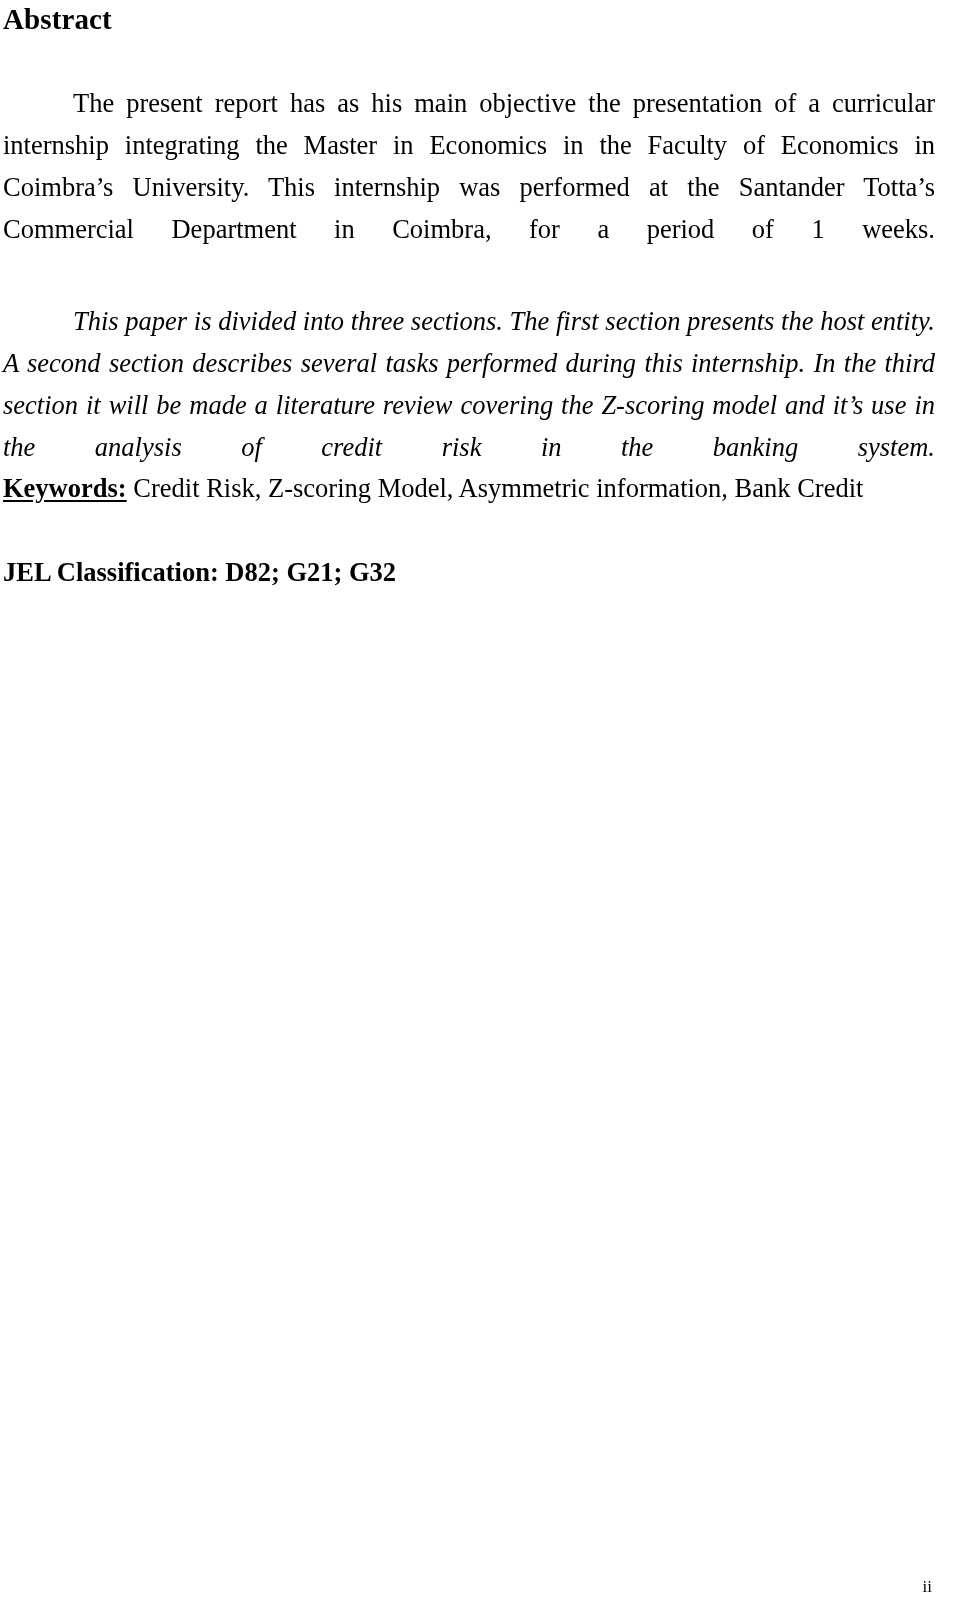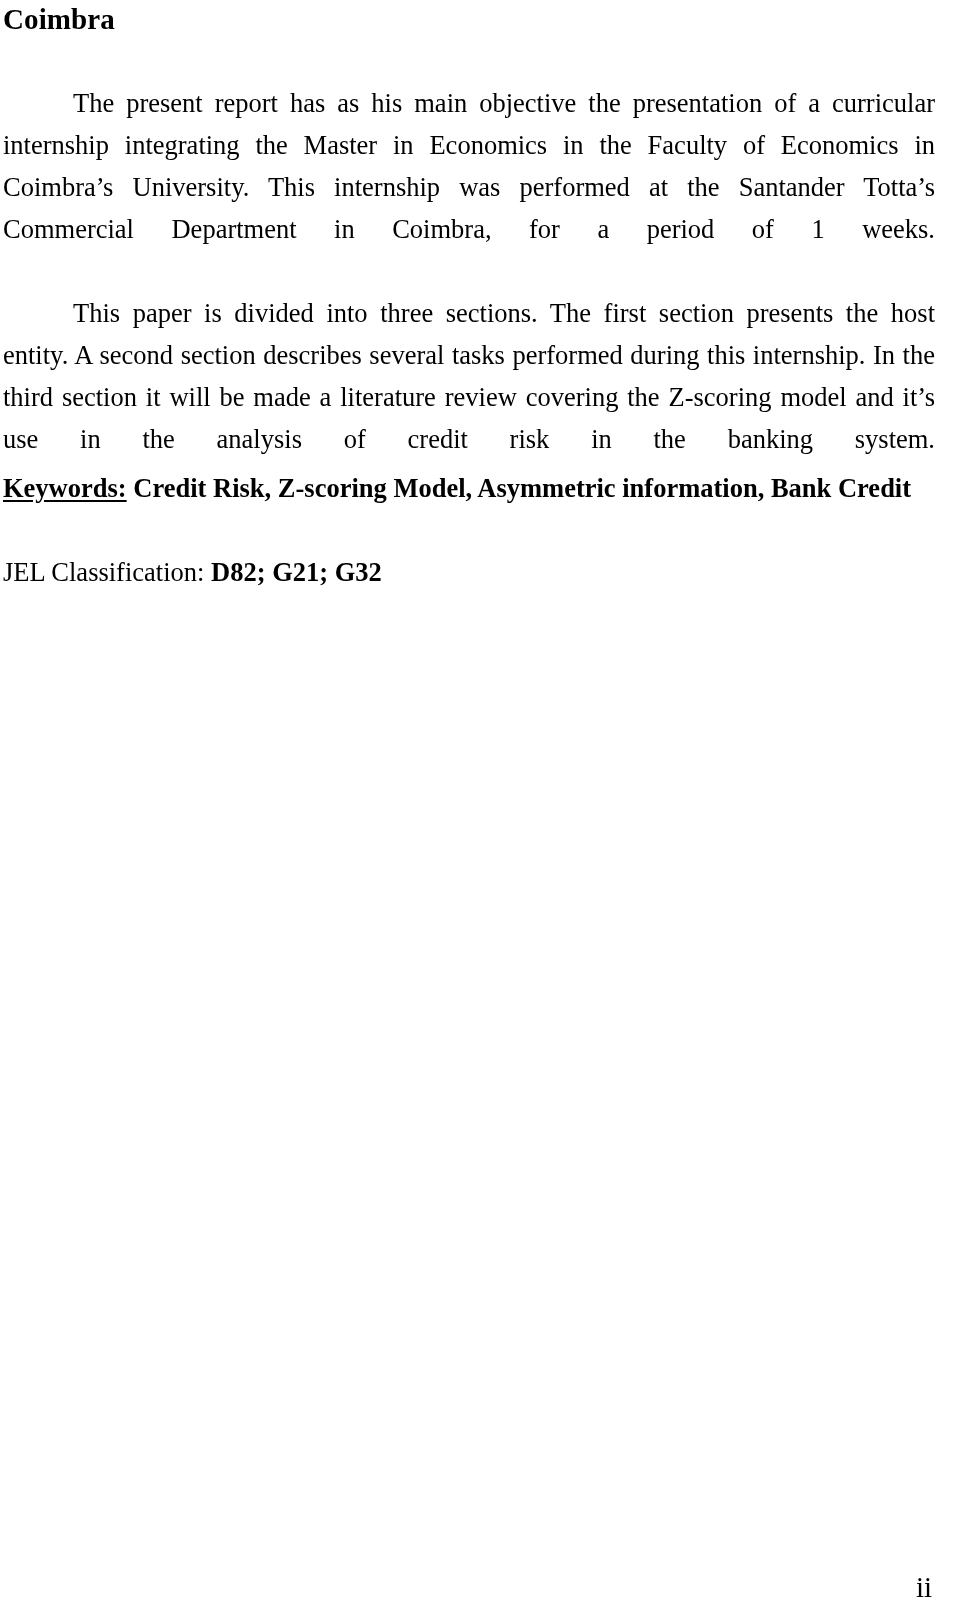--- a/index.html
+++ b/index.html
@@ -47,21 +47,22 @@
     line-height: 42px;
     text-align: justify;
     text-justify: inter-word;
   }
   .abstract-body p {
     margin: 0;
     text-indent: 70px;
     text-align: justify;
   }
   .abstract-body p.para-2 {
-    margin-top: 0;
+    margin-top: 8px;
+    font-style: italic;
   }
   
   .abstract-body p::after {
     content: "";
     display: inline-block;
     width: 100%;
   }
 
   
   .keywords-line {
@@ -73,56 +74,56 @@
     line-height: 38px;
     white-space: nowrap;
   }
   .keywords-label {
     font-weight: bold;
     text-decoration: underline;
     text-underline-offset: 3px;
     text-align: right;
   }
   .keywords-value {
-    font-weight: bold;
+    font-weight: normal;
   }
 
   
   .jel-line {
     position: absolute;
     left: 3px;
     top: 553px;
     width: 932px;
     font-size: 26.5px;
     line-height: 38px;
     white-space: nowrap;
   }
   .jel-label {
-    font-weight: normal;
+    font-weight: bold;
   }
   .jel-value {
     font-weight: bold;
   }
 
   
   .page-number {
     position: absolute;
     right: 28px;
     top: 1572px;
-    font-size: 29px;
+    font-size: 17px;
     line-height: 30px;
     text-align: right;
   }
 </style>
 </head>
 <body>
 
 <div class="page">
 
-  <div class="heading-abstract">Coimbra</div>
+  <div class="heading-abstract">Abstract</div>
 
   <div class="abstract-body">
     <p class="para-1">The present report has as his main objective the presentation of a curricular internship integrating the Master in Economics in the Faculty of Economics in Coimbra’s University. This internship was performed at the Santander Totta’s Commercial Department in Coimbra, for a period of 1 weeks.</p>
     <p class="para-2">This paper is divided into three sections. The first section presents the host entity. A second section describes several tasks performed during this internship. In the third section it will be made a literature review covering the Z-scoring model and it’s use in the analysis of credit risk in the banking system.</p>
   </div>
 
   <div class="keywords-line">
     <span class="keywords-label">Keywords:</span><span class="keywords-value"> Credit Risk, Z-scoring Model, Asymmetric information, Bank Credit</span>
   </div>
 

